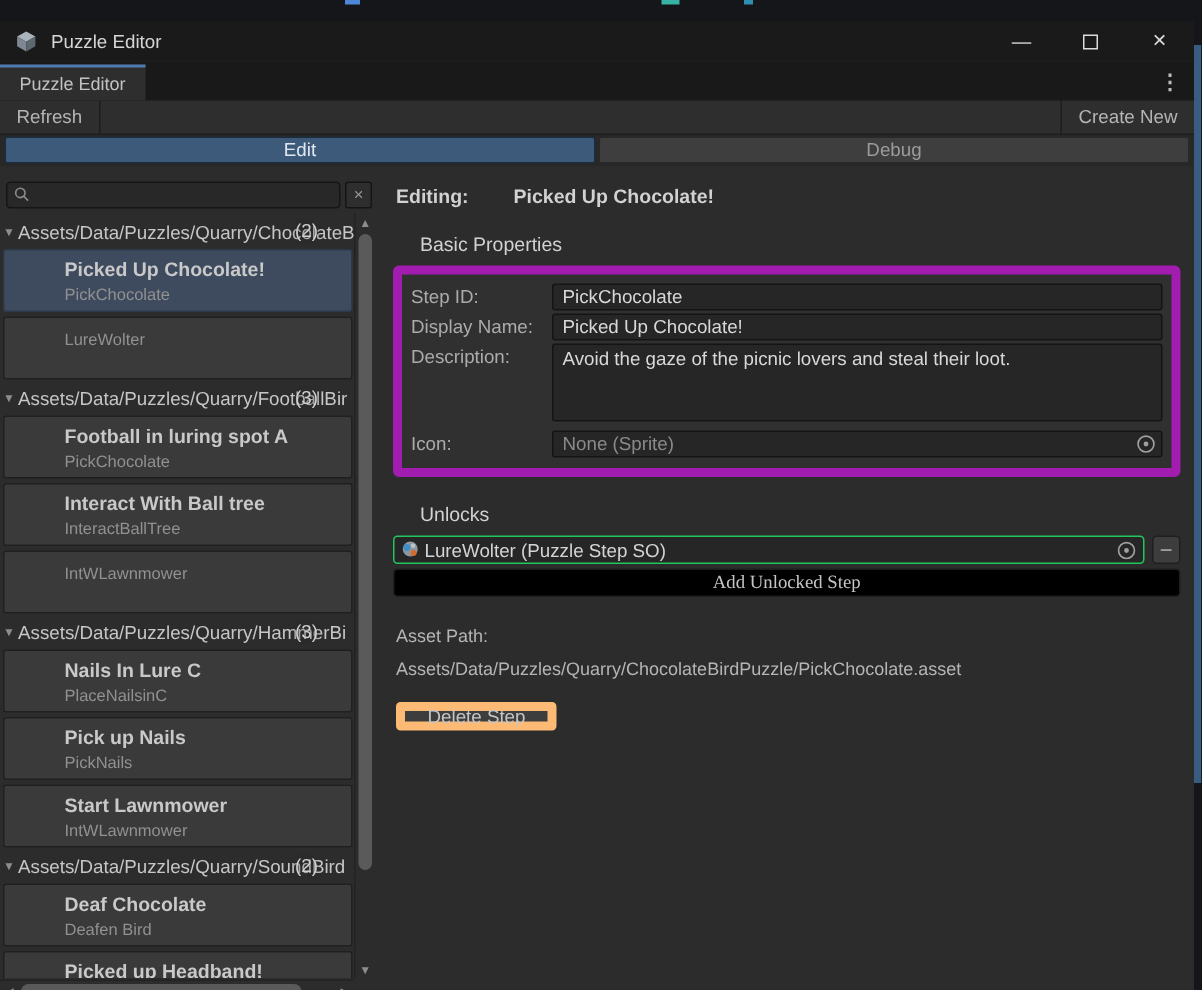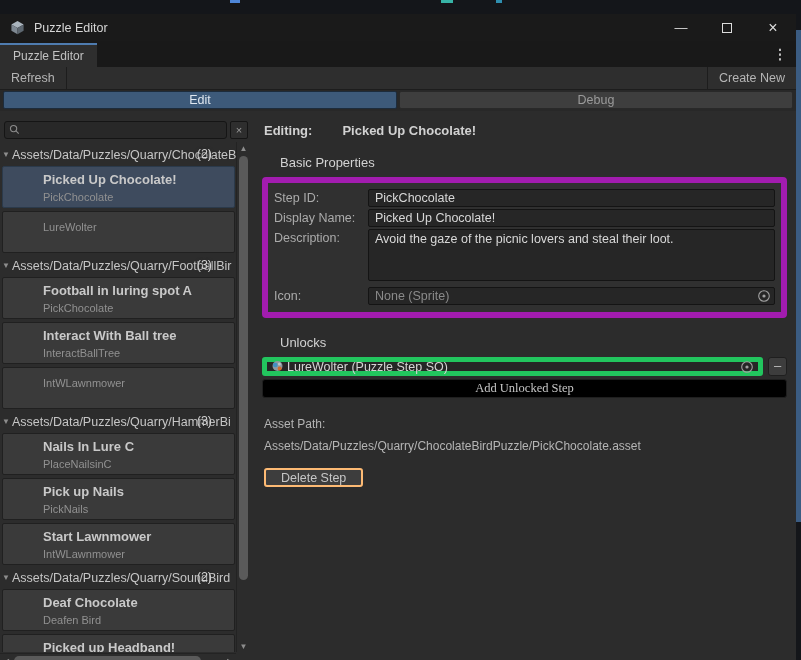--- a/index.html
+++ b/index.html
@@ -99,32 +99,32 @@
     resize:none;outline:none;min-width:0;}
   .objfield{flex:1;height:18px;background:#262626;border:1px solid #141414;border-radius:2px;
     display:flex;align-items:center;padding:0 3px 0 6px;gap:4px;min-width:0;}
   .objfield .ph{flex:1;color:#8a8a8a;font-size:12.5px;white-space:nowrap;overflow:hidden;}
   .picker{flex:none;display:flex;align-items:center;}
 
   .helpbox{border:1px solid #4a4a4a;background:#3a3a3a;border-radius:4px;height:37px;
     display:flex;align-items:center;padding:0 9px;gap:11px;}
   .helptext{font-size:12px;color:#9c9c9c;}
   .unlockrow{display:flex;gap:5px;margin-top:7px;align-items:center;}
-  .objfield2{flex:1;height:19px;background:#262626;border:5px solid #22c55e;border-radius:3px;
+  .objfield2{flex:1;height:19px;background:#262626;border:1px solid #22c55e;border-radius:3px;
     display:flex;align-items:center;padding:0 4px;gap:3px;min-width:0;}
   .objfield2 .otext{flex:1;color:#d4d4d4;font-size:12.5px;white-space:nowrap;overflow:hidden;}
   .minusbtn{width:19px;height:19px;flex:none;background:#3d3d3d;border:1px solid #1f1f1f;
     border-radius:3px;color:#c0c0c0;display:flex;align-items:center;justify-content:center;
     font-size:13px;padding-bottom:2px;}
   .addbtn{margin-top:3px;height:19px;background:#000000;border:1px solid #1f1f1f;border-radius:3px;
     color:#c6c6c6;font-size:12.5px;display:flex;align-items:center;justify-content:center;font-family:Liberation Serif, serif;}
   .apath-label{margin-top:19px;font-size:12px;color:#b5b5b5;margin-left:2px;}
   .apath-value{margin-top:8px;font-size:12px;color:#b5b5b5;margin-left:2px;}
   .deletebtn{margin-top:15px;display:inline-flex;height:19px;padding:0 15px;background:#3d3d3d;
-    border:2px solid #fdba74;border-radius:3px;color:#c6c6c6;font-size:12.5px;
+    border:6px solid #fdba74;border-radius:3px;color:#c6c6c6;font-size:12.5px;
     align-items:center;justify-content:center;margin-left:2px;}
 </style>
 </head>
 <body>
 
 <div class="screen">
   <div class="bg-seg seg1"></div>
   <div class="bg-seg seg2"></div>
   <div class="bg-seg seg3"></div>
   <div class="bg-strip-right"></div>

